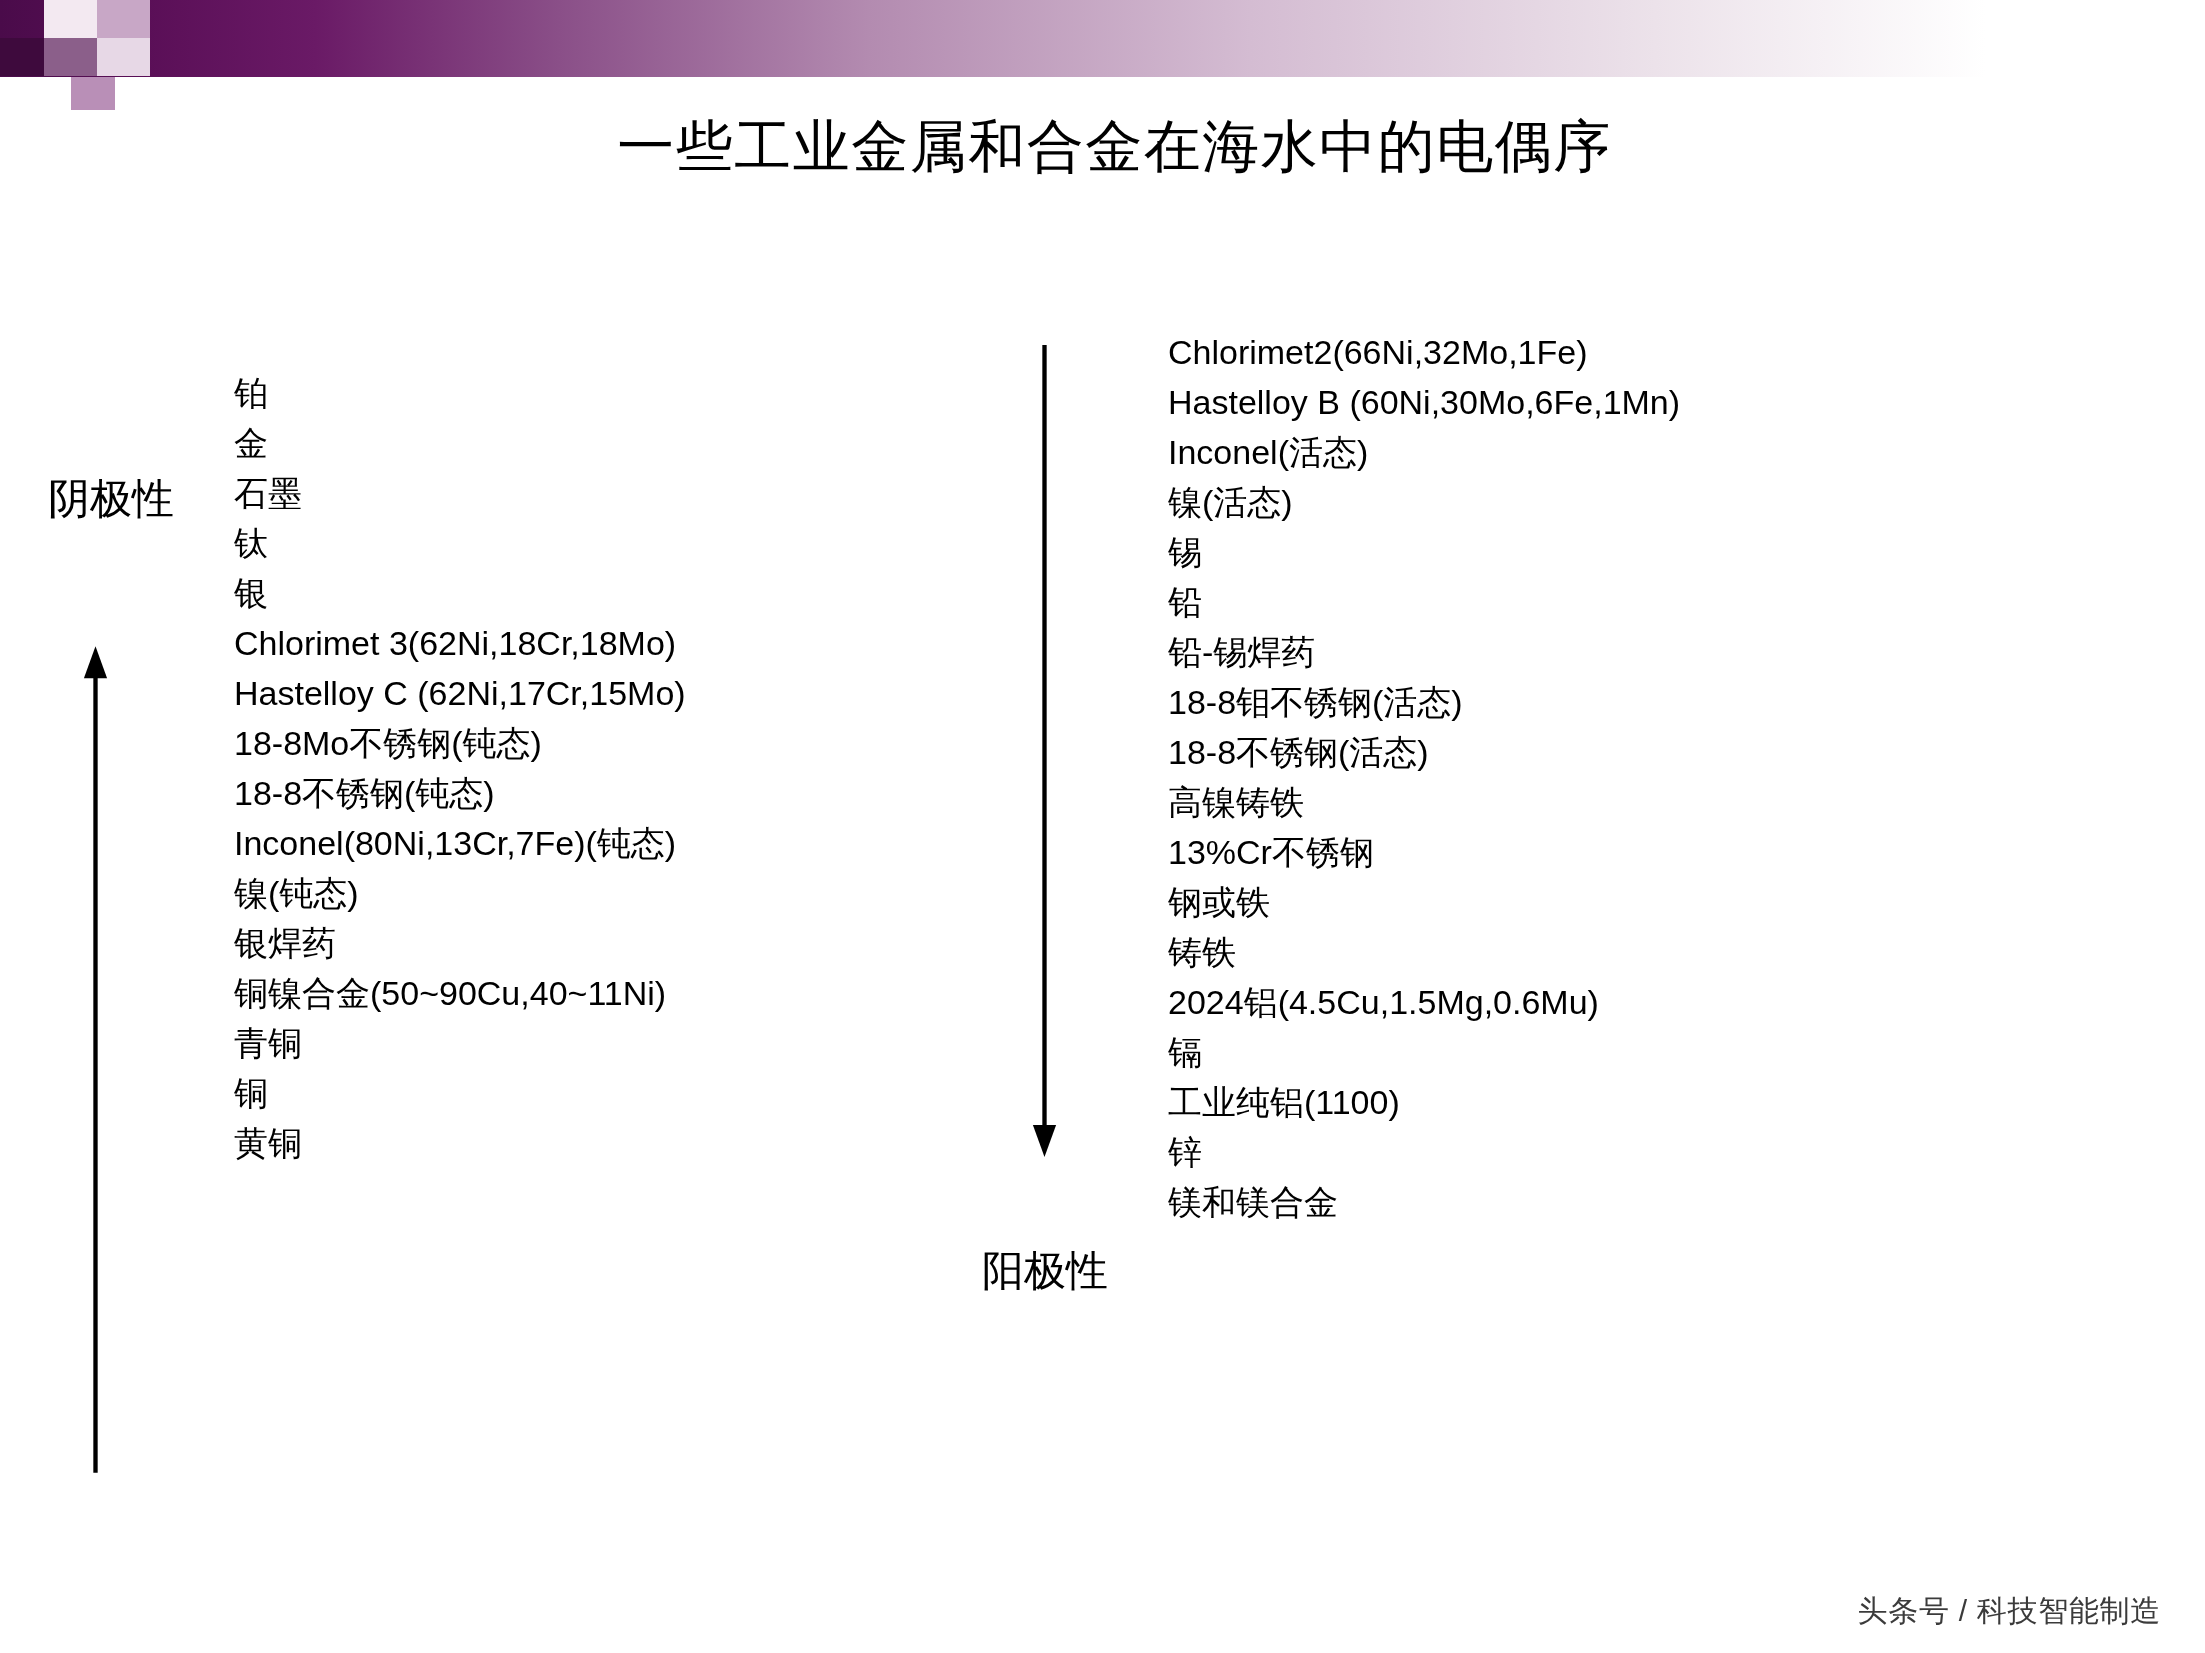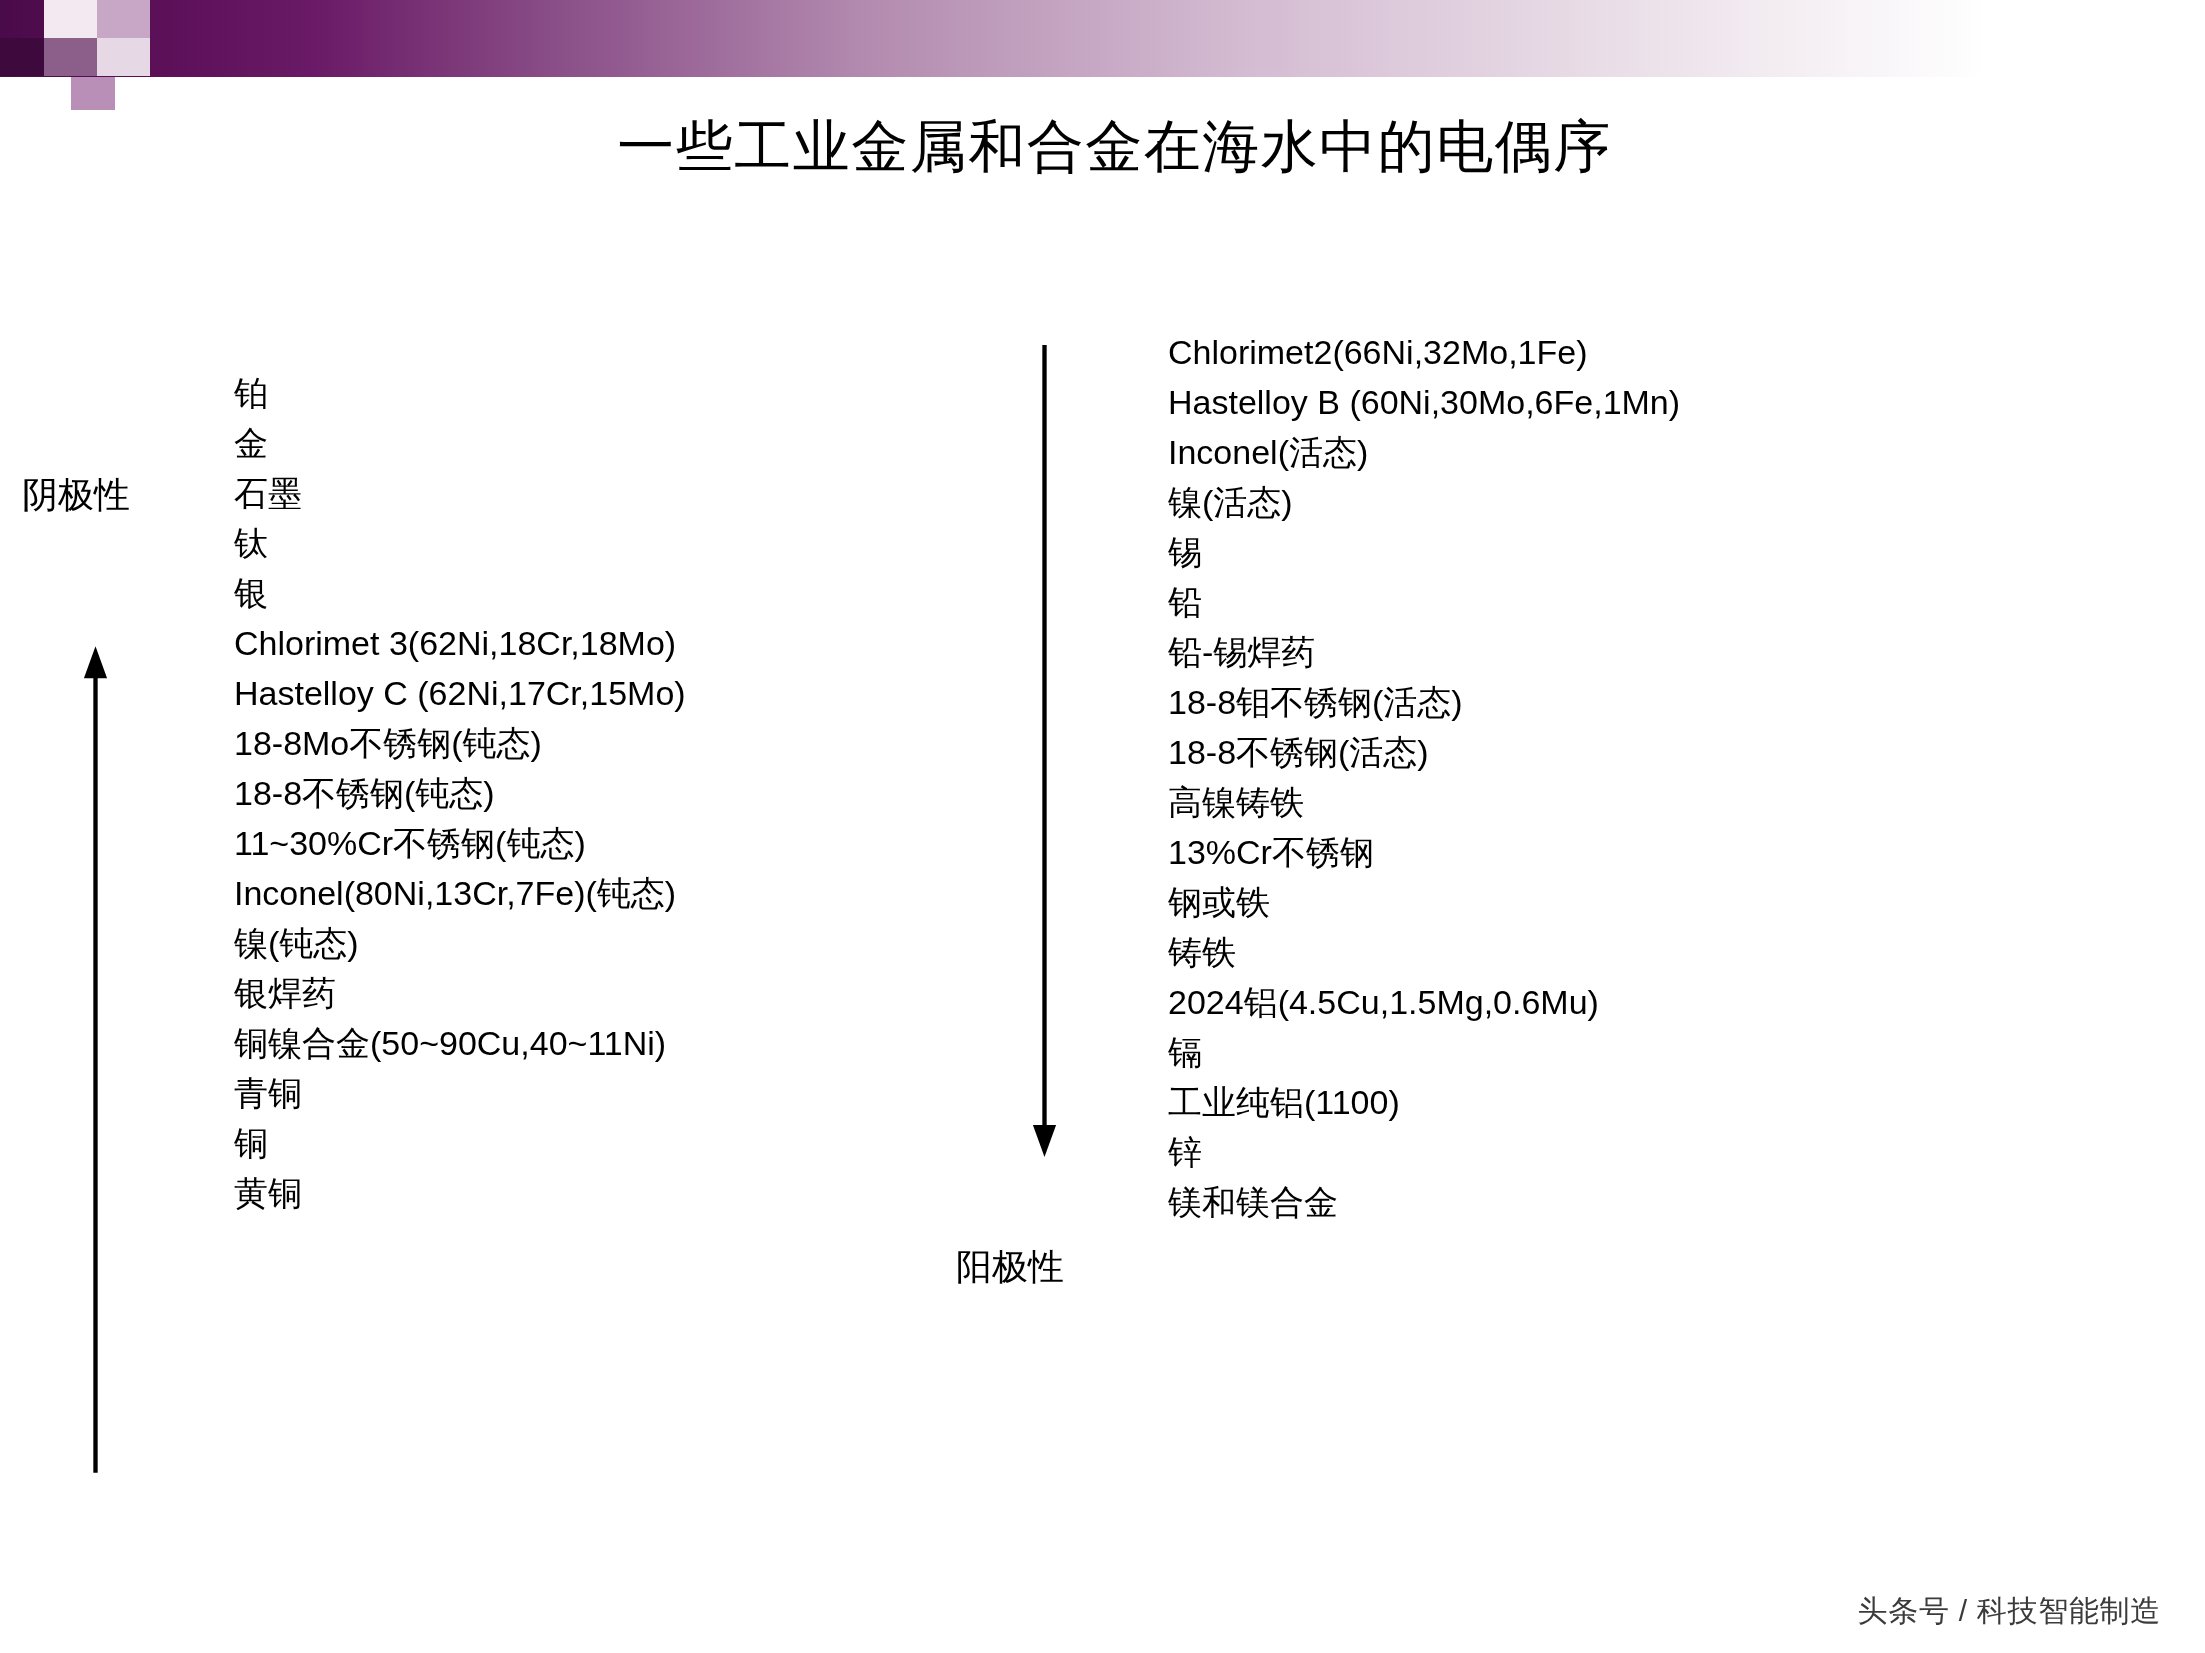--- a/index.html
+++ b/index.html
@@ -79,23 +79,24 @@
     font-size: 34px;
     line-height: 50px;
     color: #000000;
     white-space: nowrap;
   }
   .col-left  { left: 234px; top: 44px; }
   .col-right { left: 1168px; top: 3px; }
 
   .label {
     position: absolute;
-    font-size: 36px;
+    font-size: 42px;
     color: #000000;
     white-space: nowrap;
+    margin-left: 26px;
   }
   .label-cathodic { left: 22px;  top: 147px; }
   .label-anodic   { left: 956px; top: 919px; }
 
   
   .arrow {
     position: absolute;
   }
   .arrow-left  { left: 81px;  top: 316px; }
   .arrow-right { left: 1030px; top: 14.7px; }
@@ -140,21 +141,20 @@
   <div class="col col-left">
     <div>铂</div>
     <div>金</div>
     <div>石墨</div>
     <div>钛</div>
     <div>银</div>
     <div>Chlorimet 3(62Ni,18Cr,18Mo)</div>
     <div>Hastelloy C (62Ni,17Cr,15Mo)</div>
     <div>18-8Mo不锈钢(钝态)</div>
     <div>18-8不锈钢(钝态)</div>
-    <div>11~30%Cr不锈钢(钝态)</div>
     <div>Inconel(80Ni,13Cr,7Fe)(钝态)</div>
     <div>镍(钝态)</div>
     <div>银焊药</div>
     <div>铜镍合金(50~90Cu,40~11Ni)</div>
     <div>青铜</div>
     <div>铜</div>
     <div>黄铜</div>
   </div>
 
   <svg class="arrow arrow-right" width="29" height="824" viewBox="0 0 40 1120">

